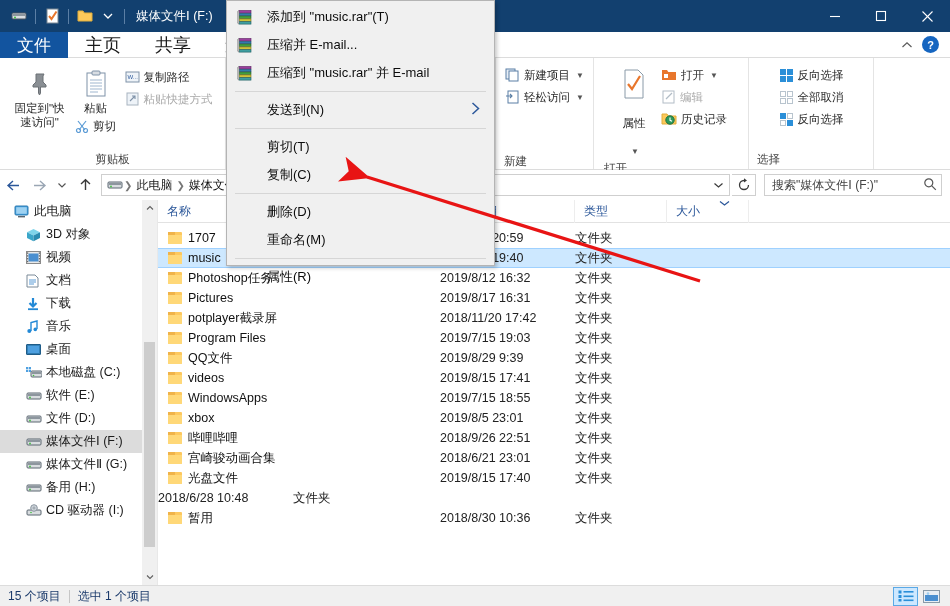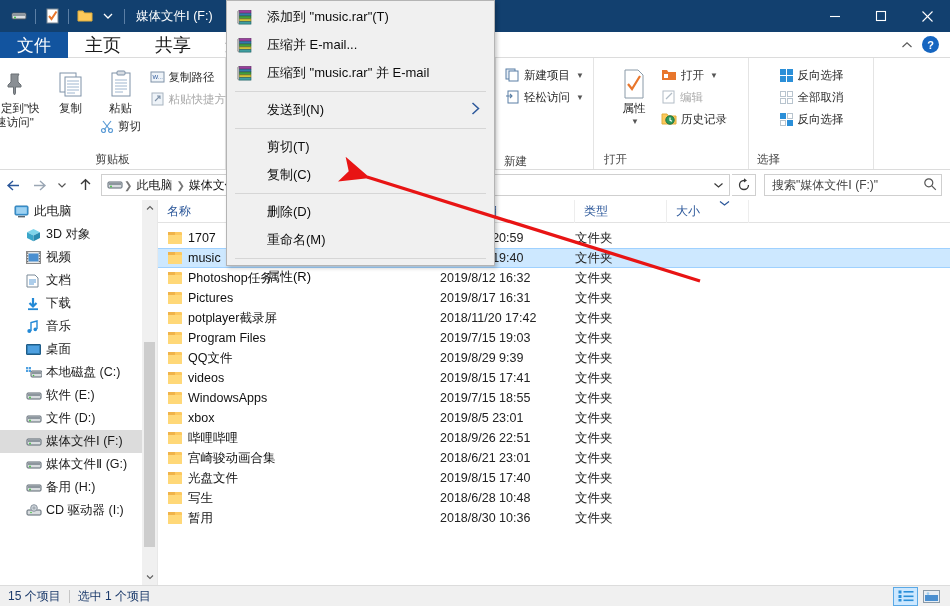--- a/index.html
+++ b/index.html
@@ -318,36 +318,20 @@
 
     <div class="rgroup" style="width:226px;">
       <div class="gbody">
         <div class="big-btn">
           <div class="bi">
             <svg width="26" height="28" viewBox="0 0 26 28">
               <path d="M9 4h8l-1 2v6l3 3v2h-5.5v6l-1 2-1-2v-6H6v-2l3-3V6z" fill="#8a8f94" stroke="#6b7075"></path>
             </svg>
           </div>
           <div style="width:60px;">固定到"快速访问"</div>
-        </div>
-        <div class="big-btn" style="width:50px;">
-          <div class="bi">
-            <svg width="28" height="28" viewBox="0 0 28 28">
-              <rect x="3" y="3" width="16" height="19" fill="#fff" stroke="#7f92a8"></rect>
-              <rect x="8" y="7" width="16" height="19" fill="#fff" stroke="#7f92a8"></rect>
-              <g stroke="#9fb6cf" stroke-width="1">
-                  <line x1="10" y1="11" x2="22" y2="11"></line>
-                  <line x1="10" y1="14" x2="22" y2="14"></line>
-                  <line x1="10" y1="17" x2="22" y2="17"></line>
-                  <line x1="10" y1="20" x2="22" y2="20"></line>
-                  <line x1="10" y1="23" x2="18" y2="23"></line>
-                </g>
-            </svg>
-          </div>
-          <div>复制</div>
         </div>
         <div style="display:flex;flex-direction:column;align-items:center;width:50px;">
           <div class="big-btn" style="width:50px;">
             <div class="bi">
               <svg width="24" height="28" viewBox="0 0 24 28">
                 <rect x="3" y="3" width="18" height="23" fill="#fff" stroke="#7f92a8"></rect>
                 <rect x="8" y="1" width="8" height="4" rx="1" fill="#d8dde3" stroke="#7f92a8"></rect>
                 <g stroke="#9fb6cf" stroke-width="1">
                     <line x1="6" y1="10" x2="18" y2="10"></line>
                     <line x1="6" y1="13" x2="18" y2="13"></line>
@@ -423,21 +407,21 @@
             <span>轻松访问</span>
             <span class="caret">▼</span>
           </div>
         </div>
       </div>
       <div class="glabel" style="text-align:left;padding-left:8px;margin-top:44px;">新建</div>
     </div>
 
     <div class="rgroup" style="width:155px;">
       <div class="gbody">
-        <div class="big-btn" style="width:46px;">
+        <div class="big-btn" style="width:46px;gap:15px;">
           <div class="bi">
             <svg width="26" height="30" viewBox="0 0 26 30">
               <path d="M4 1h13l5 5v23H4z" fill="#fff" stroke="#8a9aa8"></path>
               <path d="M7 15 L11 20 L19 7" stroke="#e8762c" stroke-width="2.2" fill="none"></path>
             </svg>
           </div>
           <div>属性</div>
           <div class="caret">▼</div>
         </div>
         <div class="small-col" style="padding-top:2px;">
@@ -945,28 +929,20 @@
                 <span class="tab2"></span>
                 <span class="front"></span>
               </span>
               <span>光盘文件</span>
             </div>
             <div class="cell date">2019/8/15 17:40</div>
             <div class="cell type">文件夹</div>
             <div class="cell size"></div>
           </div>
           <div class="row">
-            <div class="cell name">
-              <span class="folder">
-                <span class="back"></span>
-                <span class="tab2"></span>
-                <span class="front"></span>
-              </span>
-              <span>写生</span>
-            </div>
             <div class="cell date">2018/6/28 10:48</div>
             <div class="cell type">文件夹</div>
             <div class="cell size"></div>
           </div>
           <div class="row">
             <div class="cell name">
               <span class="folder">
                 <span class="back"></span>
                 <span class="tab2"></span>
                 <span class="front"></span>

